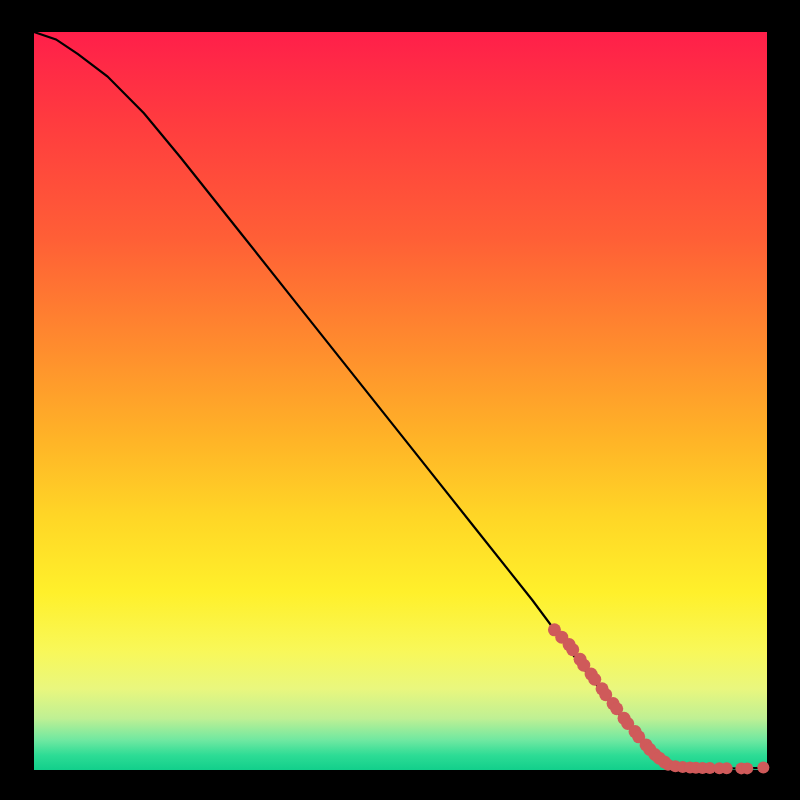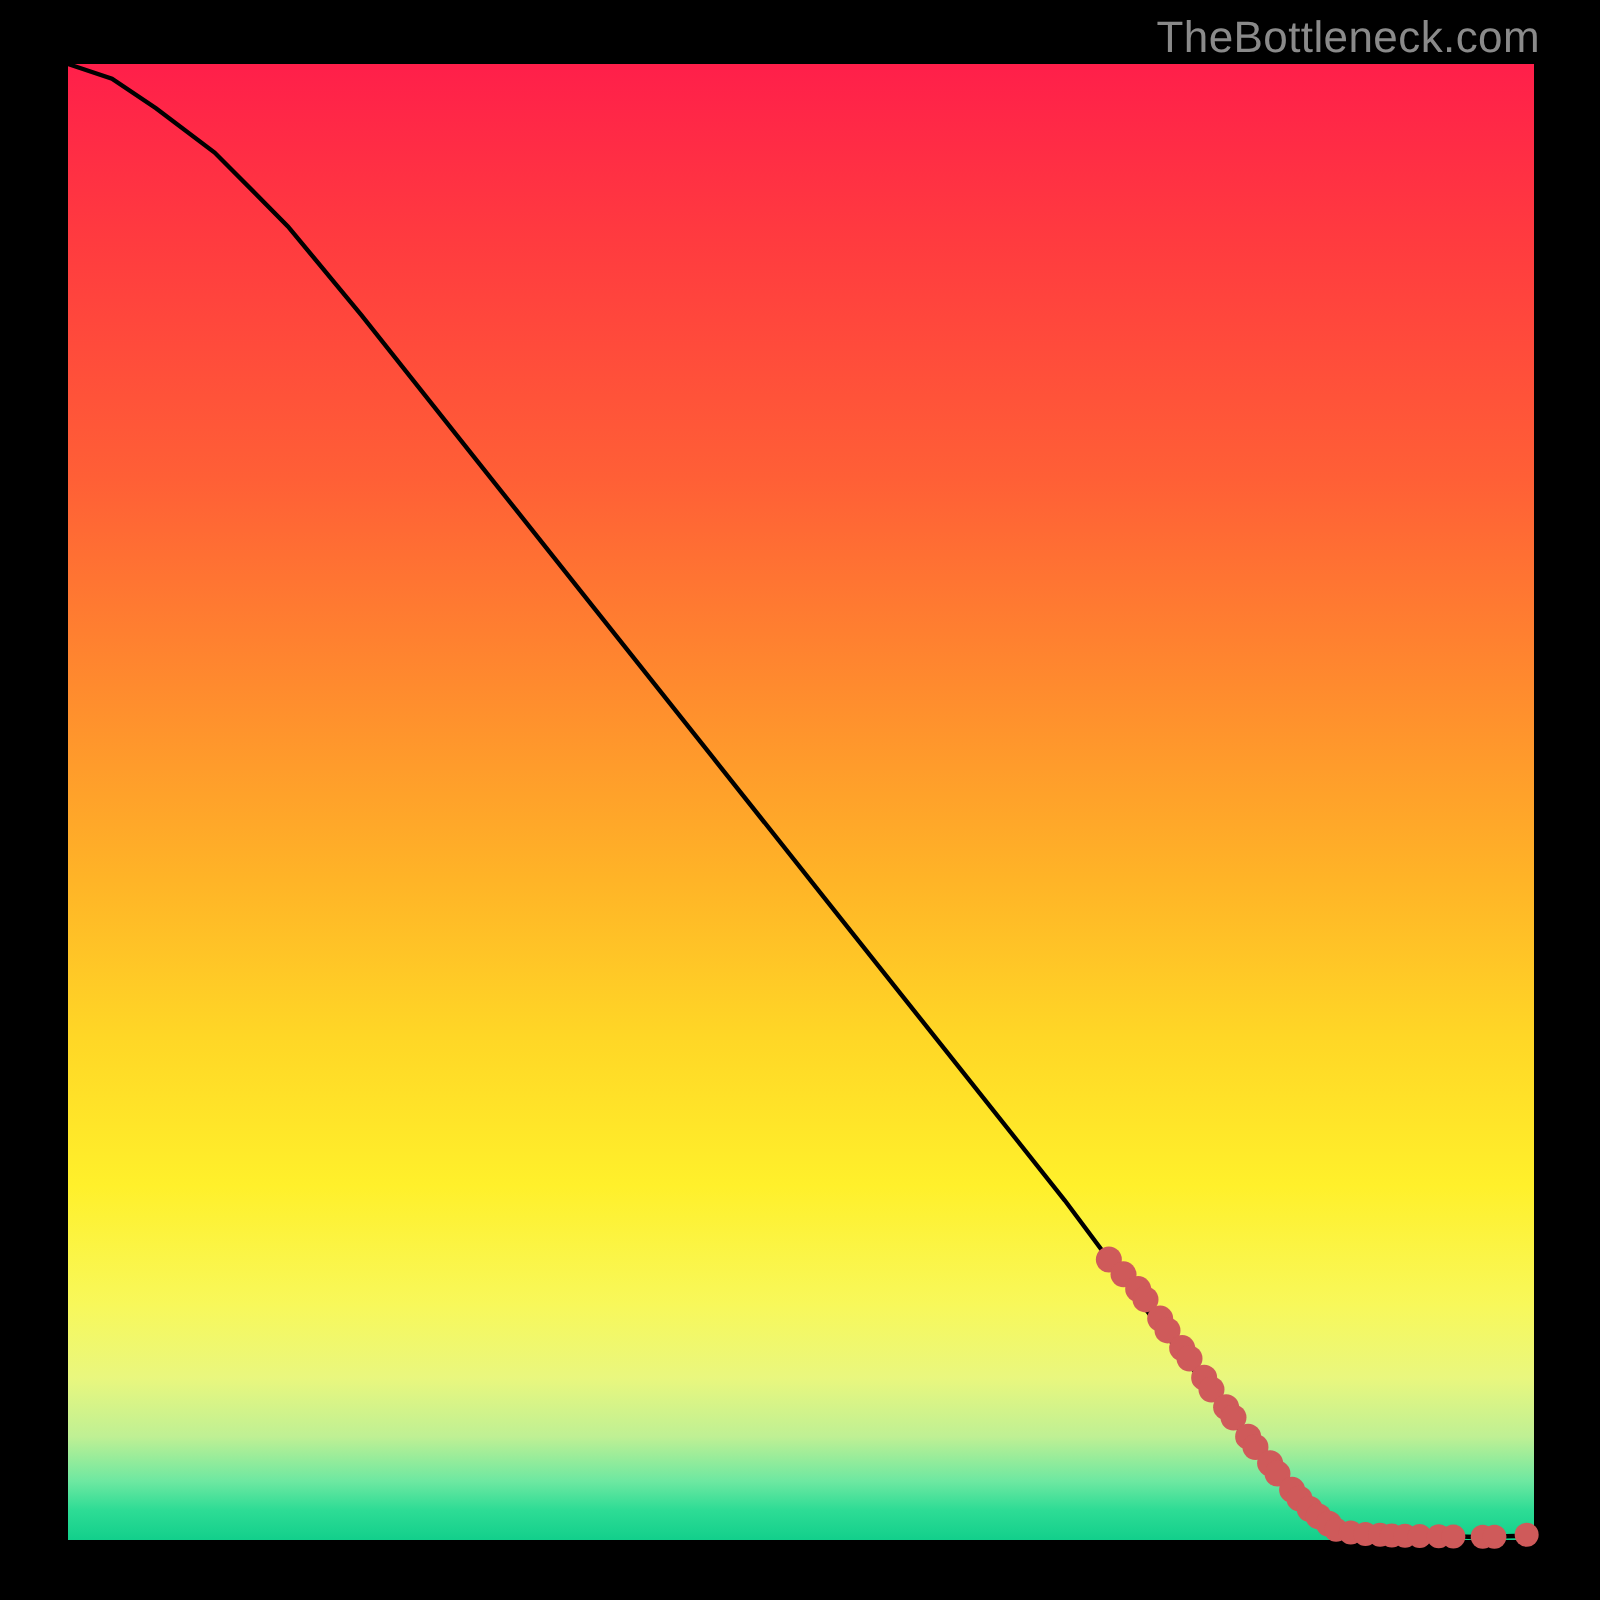--- a/index.html
+++ b/index.html
@@ -66,21 +66,20 @@
   .marker {
     fill: #cf5a5a;
     stroke: none;
   }
 </style>
 </head>
 <body>
 
 <div class="frame">
 
-  <div class="watermark">TheBottleneck.com</div>
 
   <div class="plot-area">
     <svg class="curve" viewBox="0 0 733 738" preserveAspectRatio="none">
       <path id="curve-path" class="curve-path" d="M0.00 0.00 L21.99 7.38 L43.98 22.14 L73.30 44.28 L109.95 81.18 L146.60 125.46 L205.24 199.26 L263.88 273.06 L322.52 346.86 L381.16 420.66 L439.80 494.46 L498.44 568.26 L542.42 627.30 L571.74 664.20 L593.73 693.72 L615.72 715.86 L637.71 730.62 L659.70 734.31 L681.69 735.79 L703.68 736.52 L733.00 735.79"></path>
       <g id="markers-group">
           <circle cx="520.43" cy="597.78" r="6.5" class="marker"></circle>
           <circle cx="527.76" cy="605.16" r="6.5" class="marker"></circle>
           <circle cx="535.09" cy="612.54" r="6.5" class="marker"></circle>
           <circle cx="538.75" cy="617.71" r="6.5" class="marker"></circle>
           <circle cx="546.09" cy="627.30" r="6.5" class="marker"></circle>

